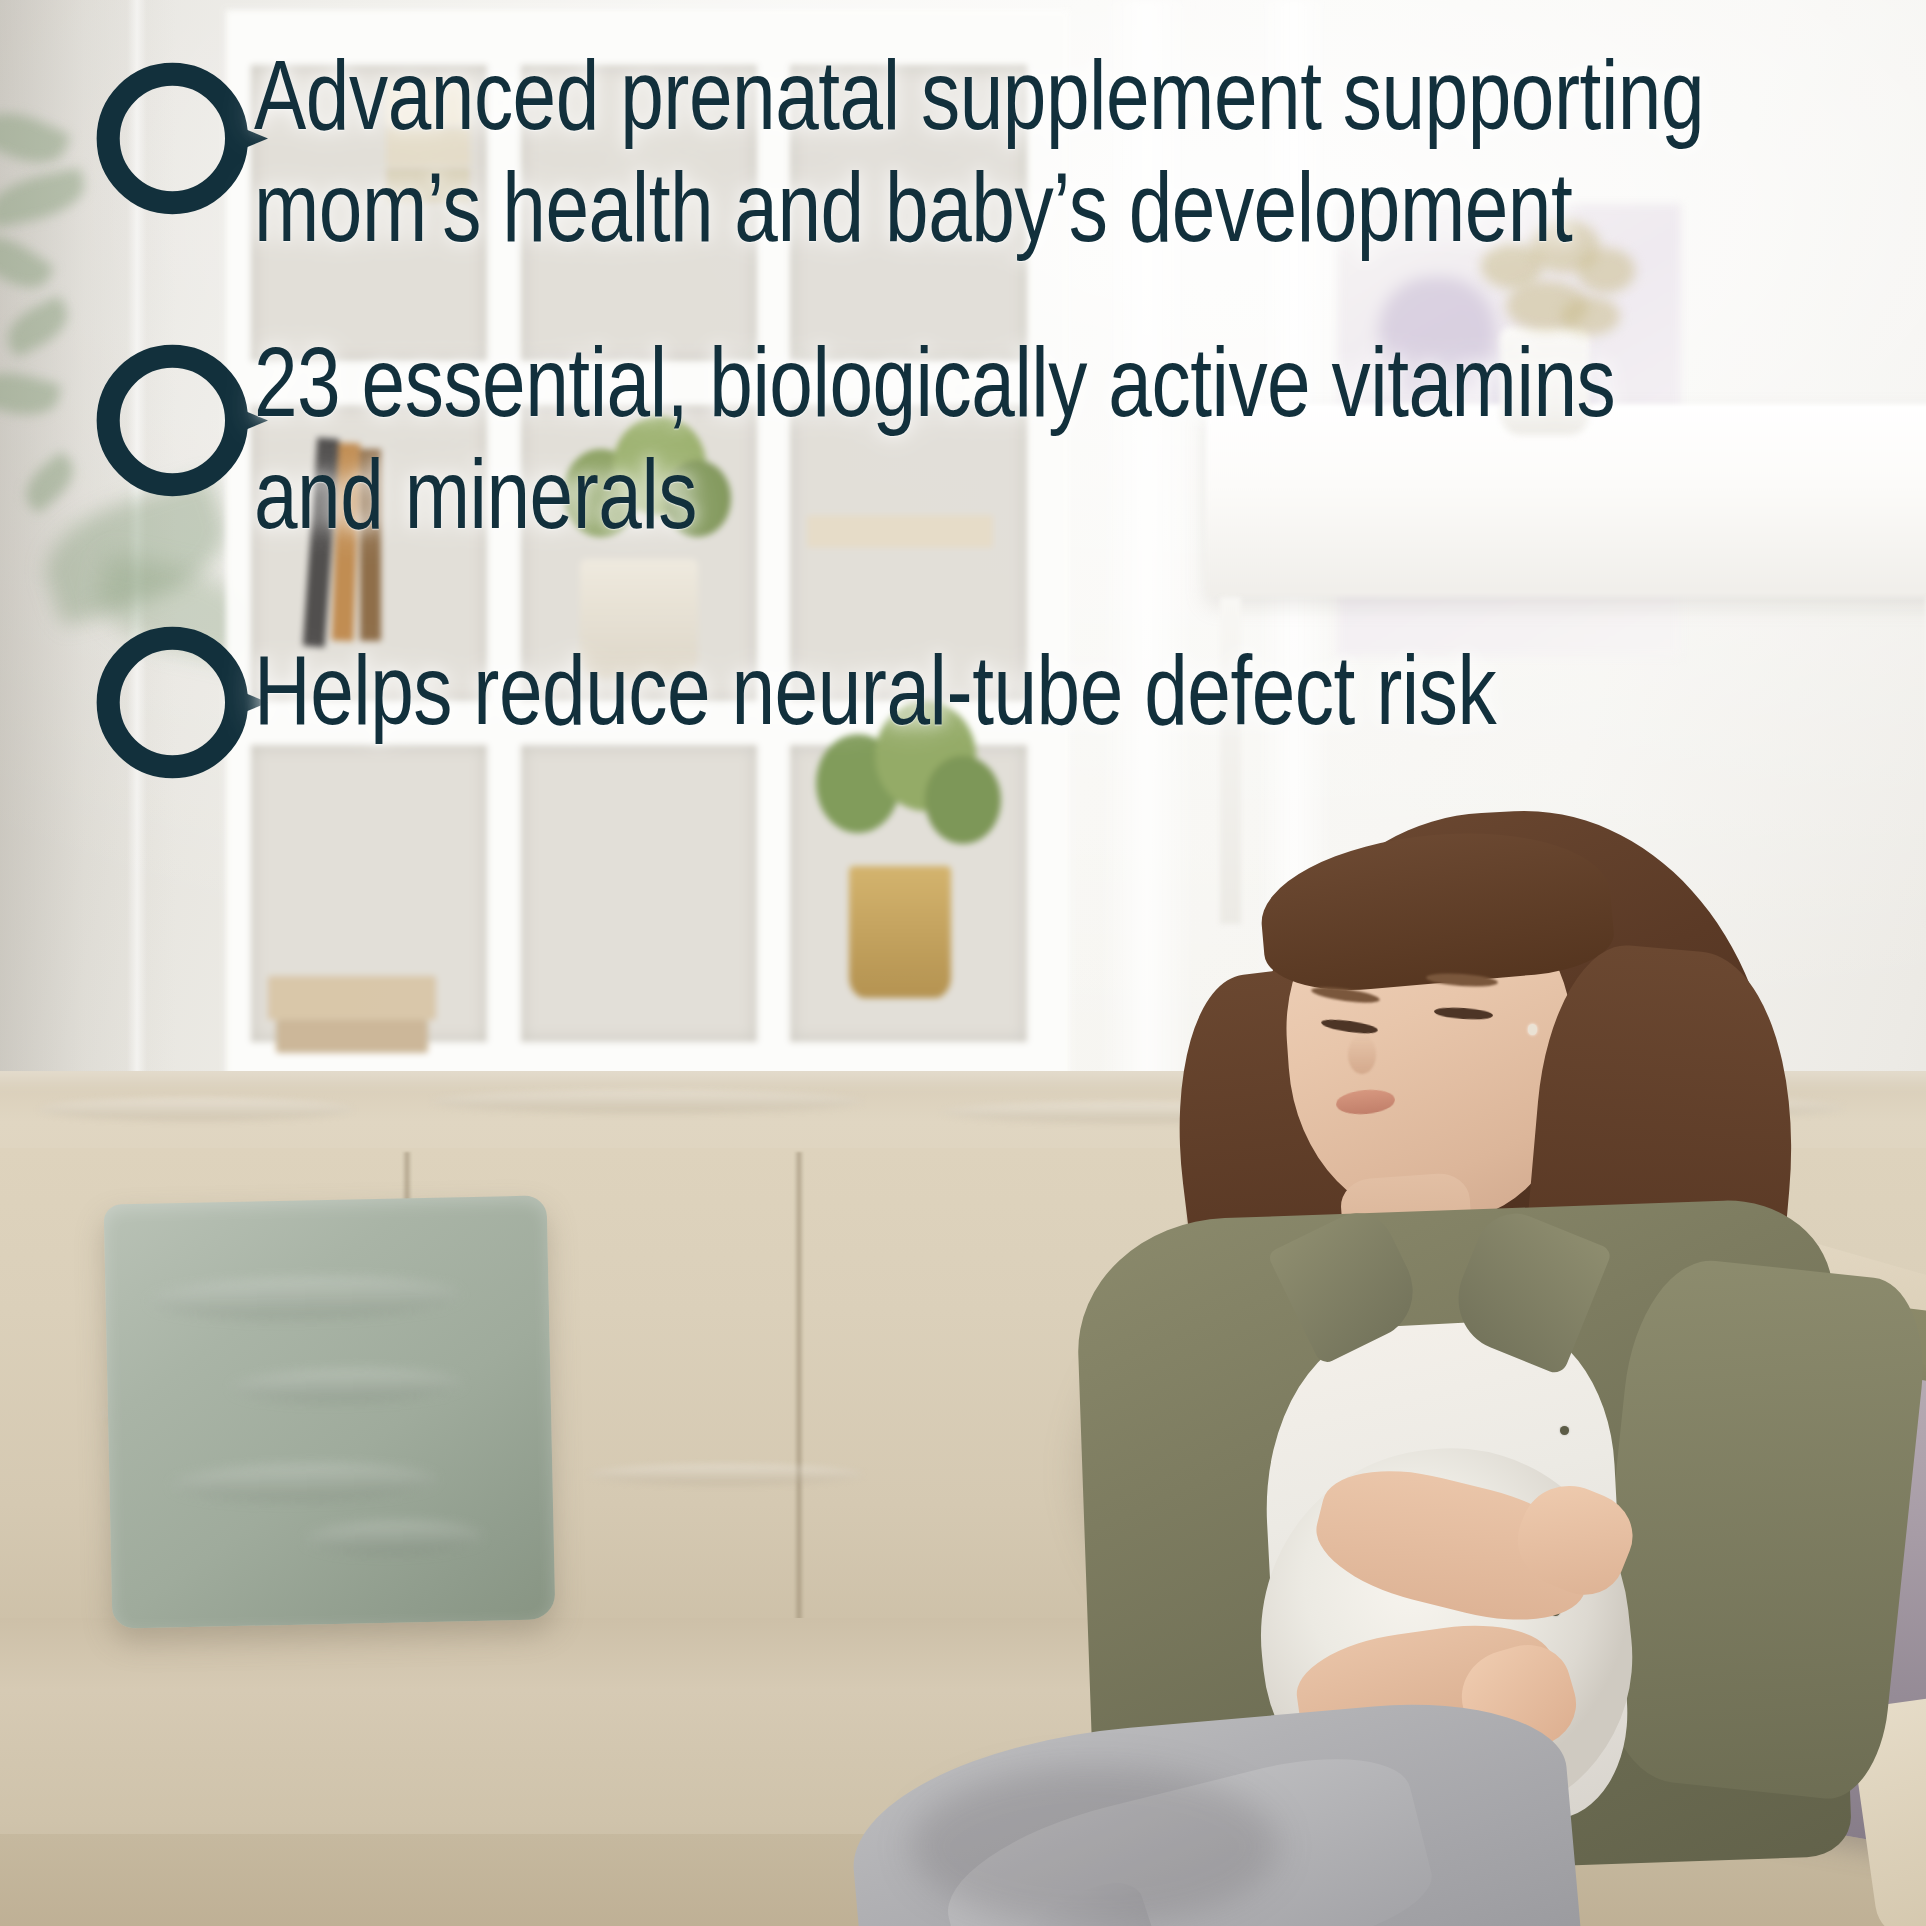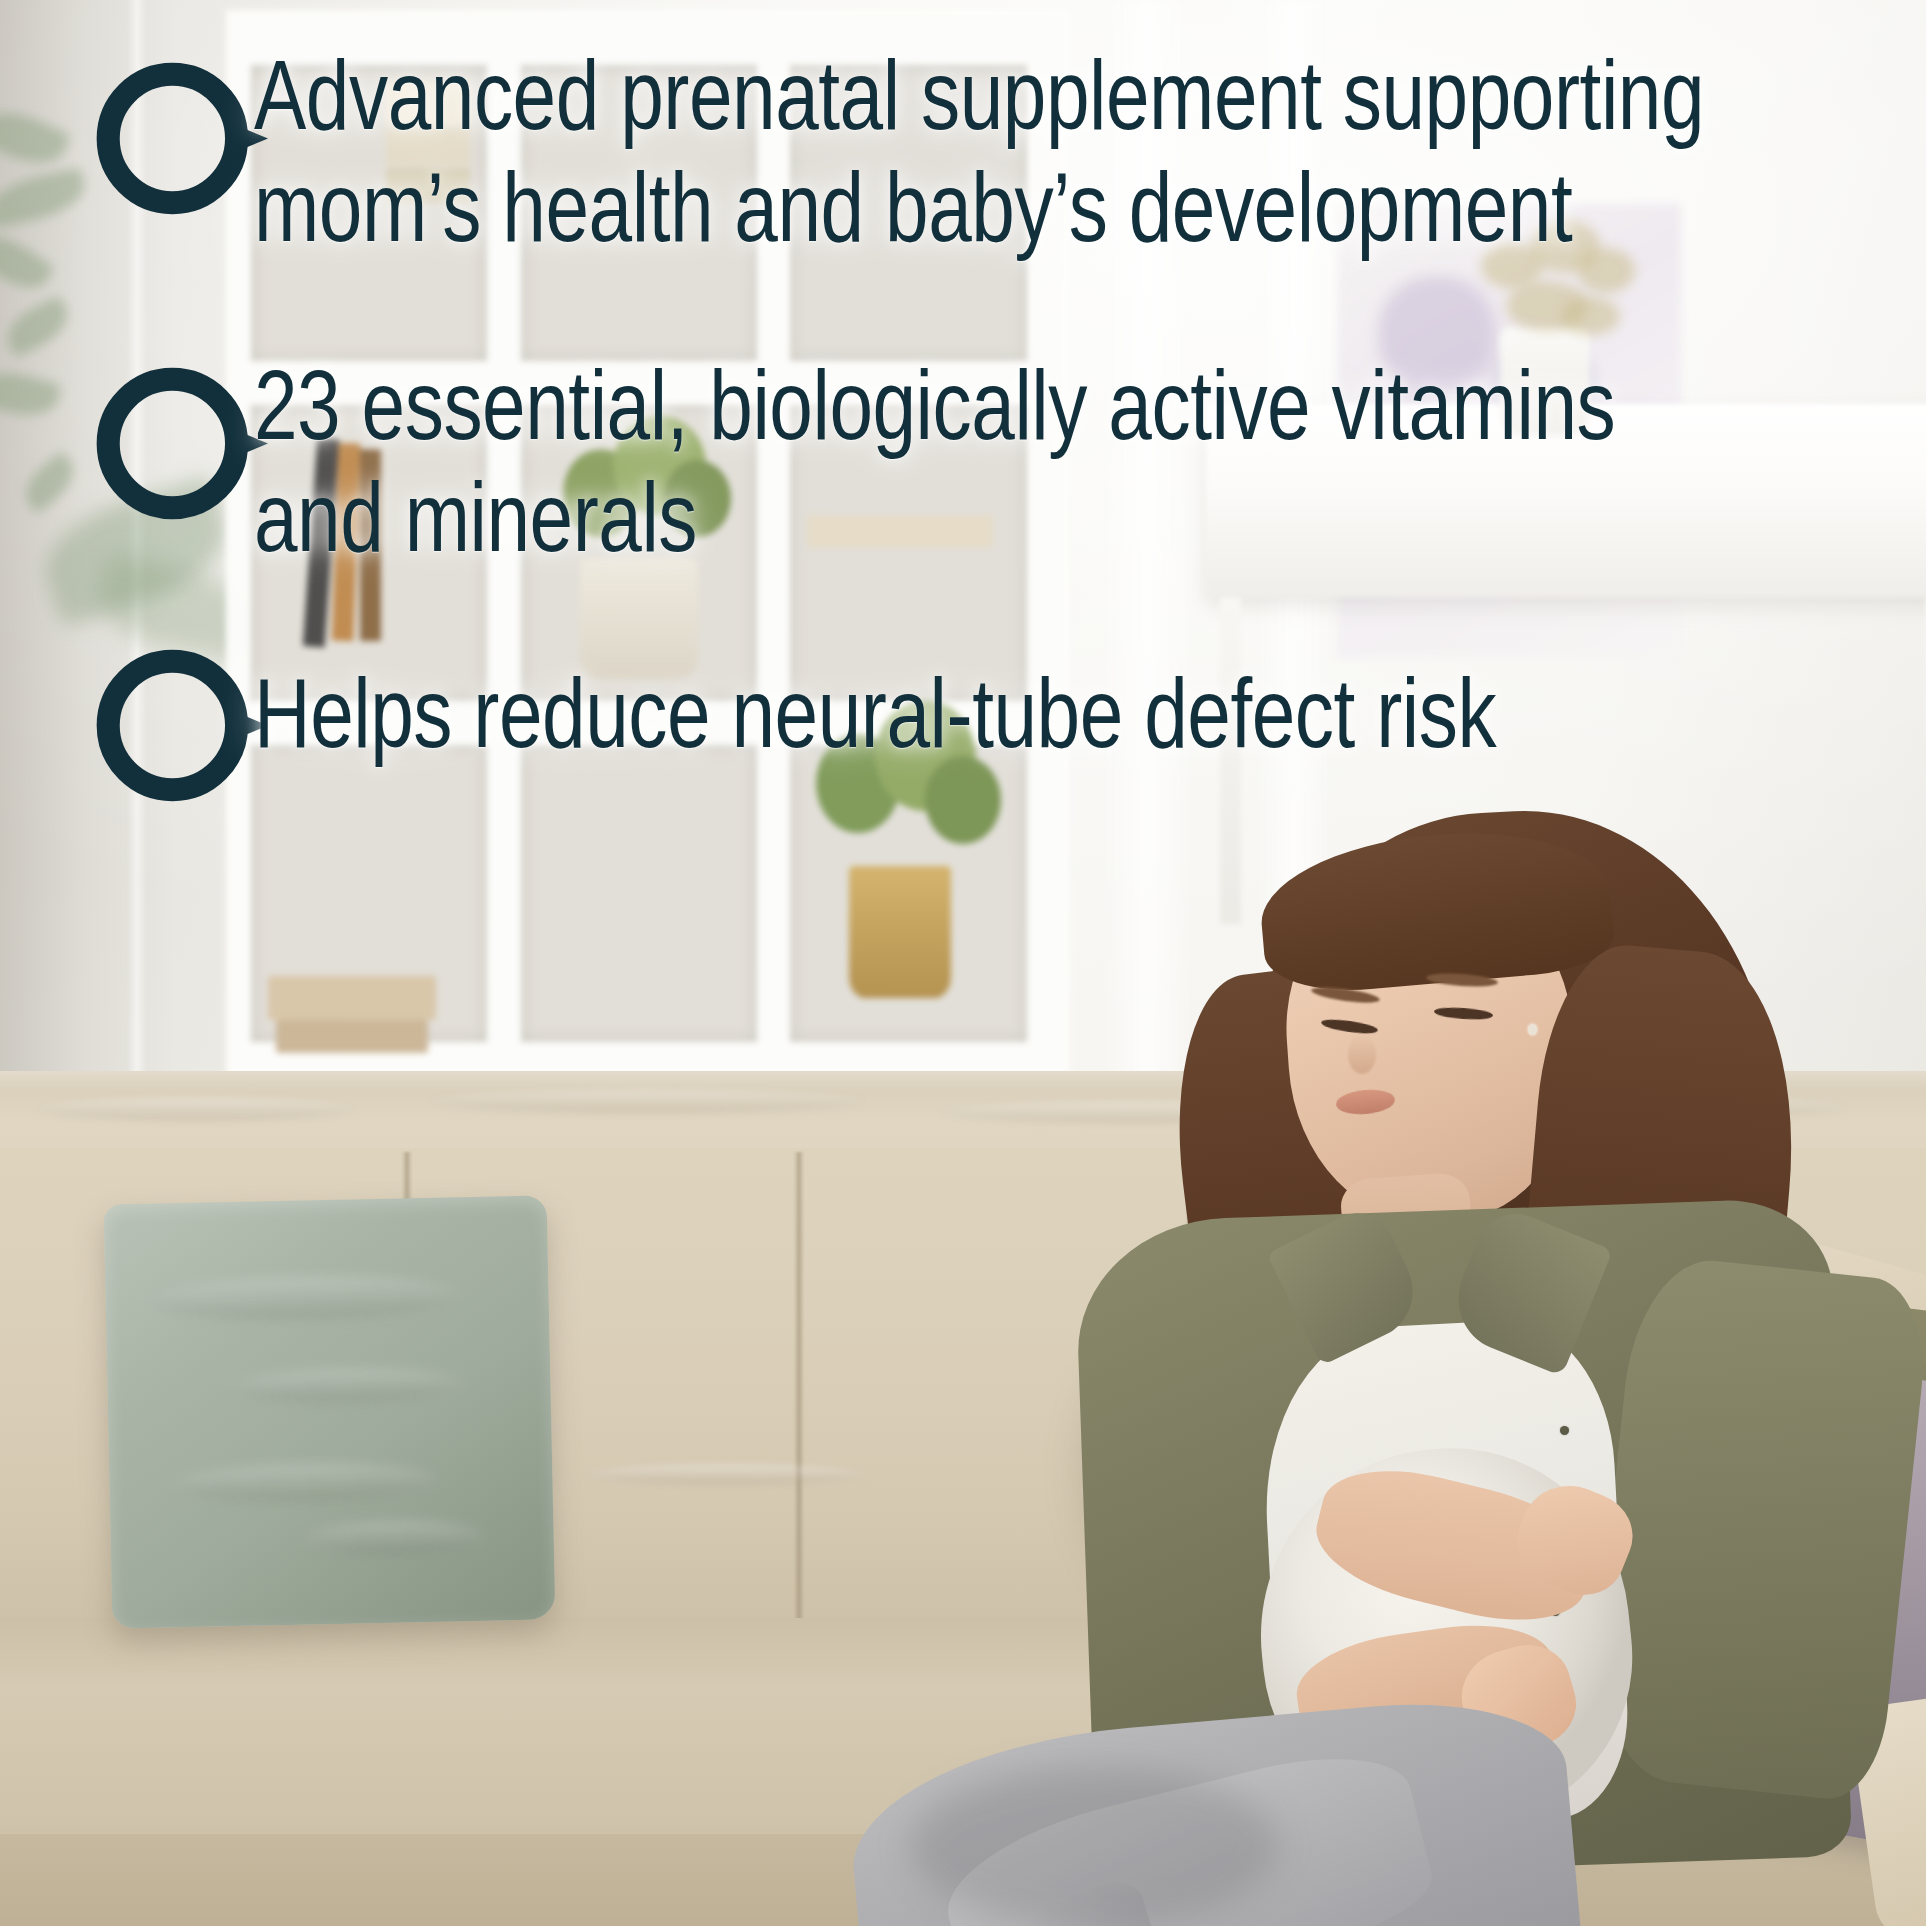--- a/index.html
+++ b/index.html
@@ -228,21 +228,21 @@
     background:linear-gradient(170deg,#b9b9bc,#9d9da1);border-radius:46% 30% 26% 44%;transform:rotate(-18deg);
   }
   .shade{position:absolute;border-radius:50%;filter:blur(16.7px);}
 
   
   .overlay{position:absolute;left:0;top:0;width:100%;height:100%;}
   .bullets{position:absolute;left:96px;top:40px;width:1817px;}
 
   .bullet{position:relative;display:flex;align-items:flex-start;}
   .b1{margin-top:0px;}
-  .b2{margin-top:87px;}
+  .b2{margin-top:64px;}
   .b3{margin-top:80px;}
 
   .marker{
     position:relative;flex:0 0 auto;width:172px;height:153px;margin-top:6.4px;
   }
   .marker svg{display:block;width:172px;height:153px;overflow:visible;}
 
   .btext{
     flex:1 1 auto;
     color:#12303c;

